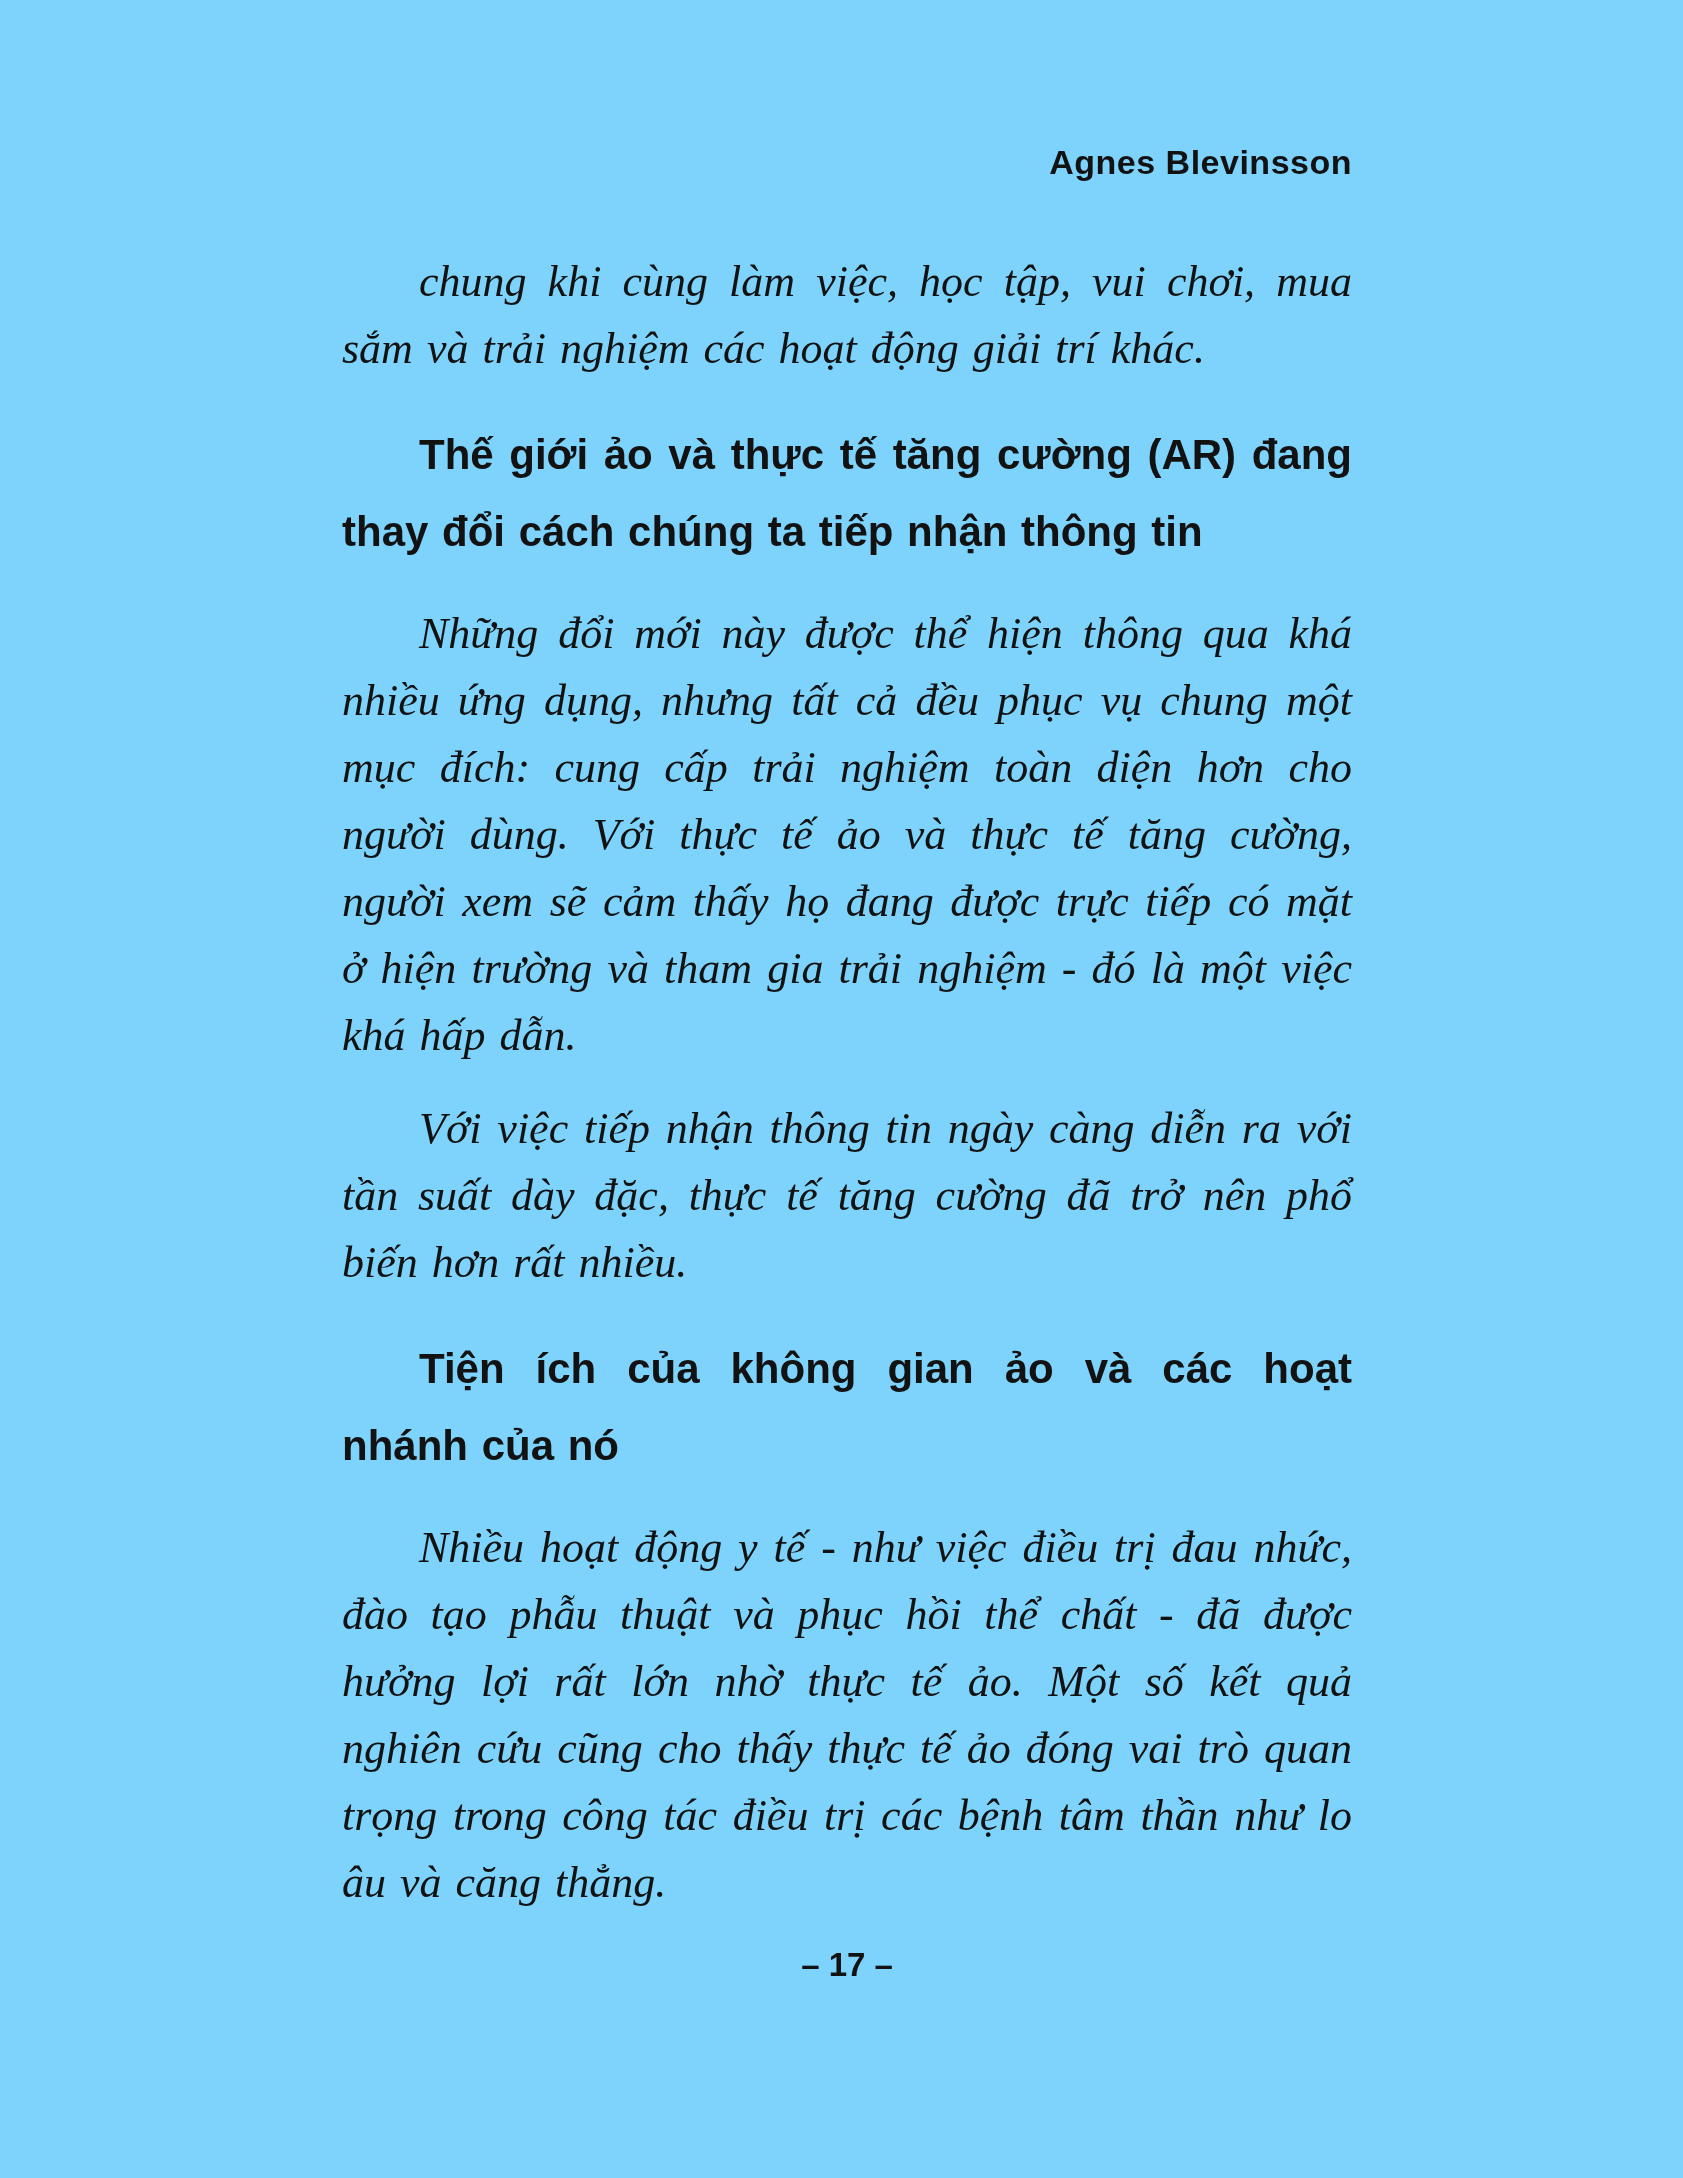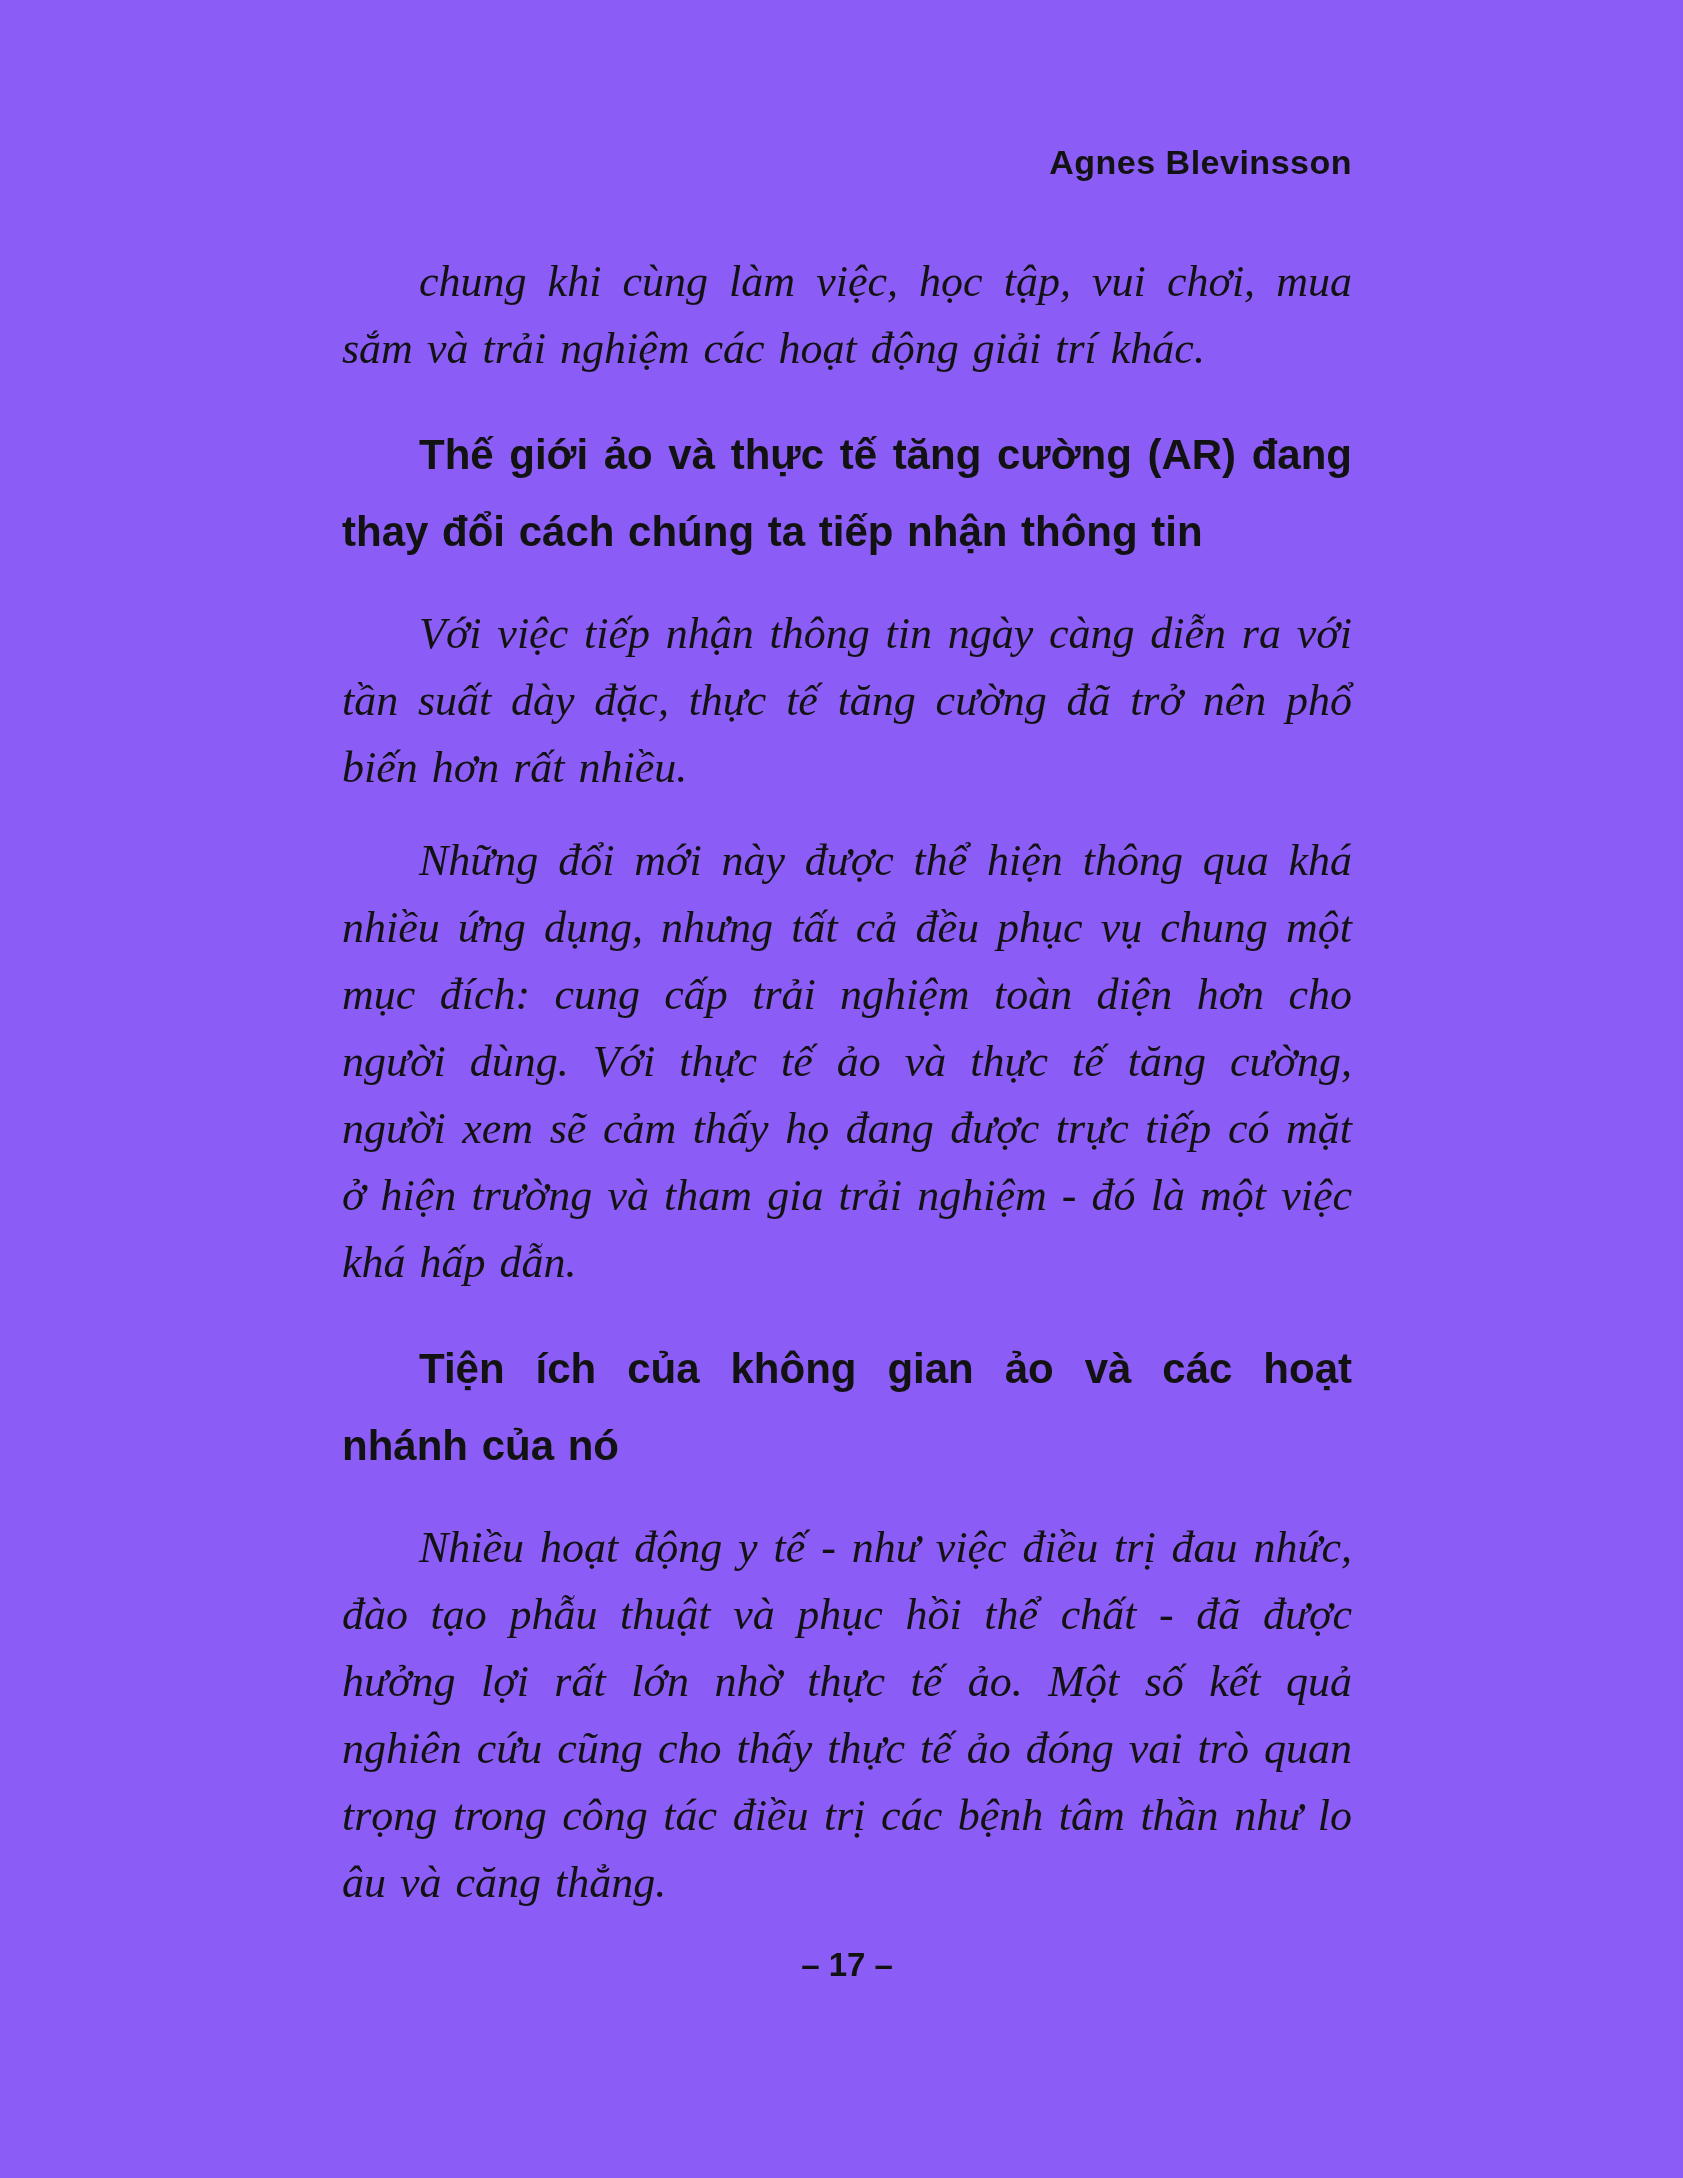--- a/index.html
+++ b/index.html
@@ -9,21 +9,21 @@
   }
   body {
     width: 1683px;
     height: 2178px;
     position: relative;
     overflow: hidden;
   }
   .page {
     position: absolute;
     inset: 0;
-    background: #8b5cf6;
+    background: #7dd3fc;
     color: #121212;
   }
   .column {
     position: absolute;
     left: 342px;
     top: 139px;
     width: 1010px;
   }
   .running-header {
     text-align: right;
@@ -71,23 +71,23 @@
 
 <div class="page">
   <div class="column">
 
     <div class="running-header">Agnes Blevinsson</div>
 
     <p class="body-par">chung khi cùng làm việc, học tập, vui chơi, mua sắm và trải nghiệm các hoạt động giải trí khác.</p>
 
     <h2 class="section-head">Thế giới ảo và thực tế tăng cường (AR) đang thay đổi cách chúng ta tiếp nhận thông tin</h2>
 
+    <p class="body-par">Những đổi mới này được thể hiện thông qua khá nhiều ứng dụng, nhưng tất cả đều phục vụ chung một mục đích: cung cấp trải nghiệm toàn diện hơn cho người dùng. Với thực tế ảo và thực tế tăng cường, người xem sẽ cảm thấy họ đang được trực tiếp có mặt ở hiện trường và tham gia trải nghiệm - đó là một việc khá hấp dẫn.</p>
+
     <p class="body-par">Với việc tiếp nhận thông tin ngày càng diễn ra với tần suất dày đặc, thực tế tăng cường đã trở nên phổ biến hơn rất nhiều.</p>
-
-    <p class="body-par">Những đổi mới này được thể hiện thông qua khá nhiều ứng dụng, nhưng tất cả đều phục vụ chung một mục đích: cung cấp trải nghiệm toàn diện hơn cho người dùng. Với thực tế ảo và thực tế tăng cường, người xem sẽ cảm thấy họ đang được trực tiếp có mặt ở hiện trường và tham gia trải nghiệm - đó là một việc khá hấp dẫn.</p>
 
     <h2 class="section-head">Tiện ích của không gian ảo và các hoạt nhánh của nó</h2>
 
     <p class="body-par">Nhiều hoạt động y tế - như việc điều trị đau nhức, đào tạo phẫu thuật và phục hồi thể chất - đã được hưởng lợi rất lớn nhờ thực tế ảo. Một số kết quả nghiên cứu cũng cho thấy thực tế ảo đóng vai trò quan trọng trong công tác điều trị các bệnh tâm thần như lo âu và căng thẳng.</p>
 
     <div class="page-number">– 17 –</div>
 
   </div>
 </div>
 

